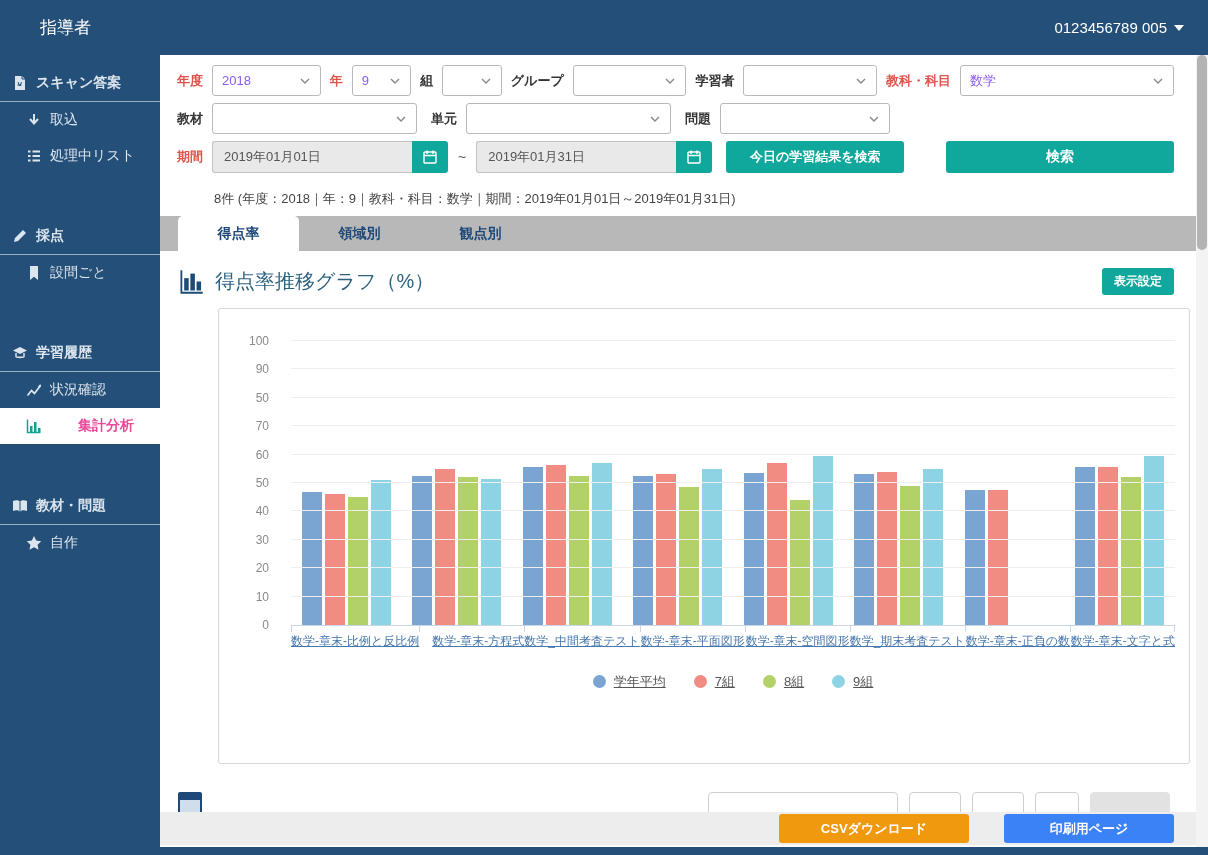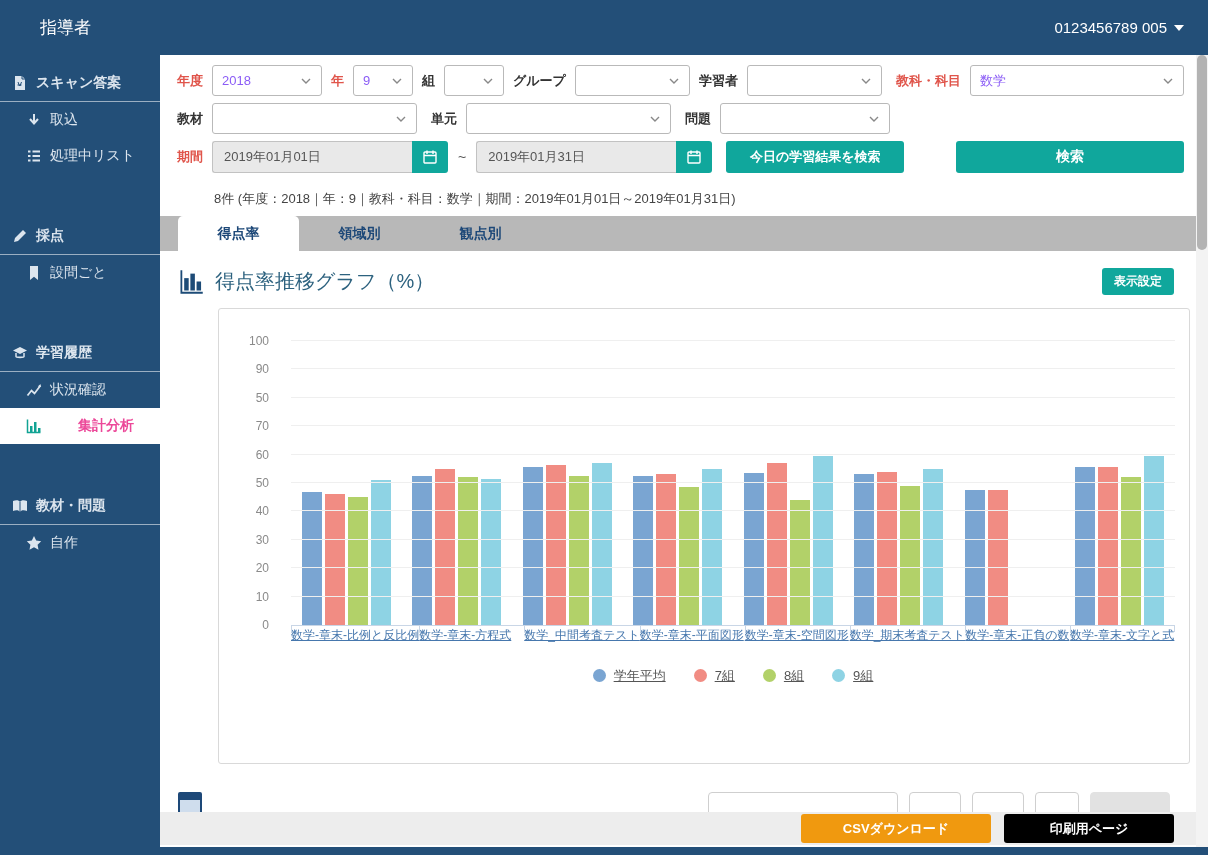--- a/index.html
+++ b/index.html
@@ -25,21 +25,21 @@
   .side-header { display:flex; align-items:center; gap:8px; font-size:14px; font-weight:bold;
                  padding:7px 8px 9px 12px; border-bottom:1px solid rgba(255,255,255,.55); }
   .side-item { display:flex; align-items:center; gap:8px; font-size:14px; padding:9px 8px 9px 26px; cursor:pointer; }
   .side-item.active { background:#fff; color:#ec4899; font-weight:bold;gap:36px; }
   .sicon { width:16px; height:16px; flex:0 0 16px; display:inline-flex; }
   .sicon svg { width:16px; height:16px; }
 
   
   .content { position:absolute; left:160px; top:55px; width:1036px; height:790px; background:#fff; }
 
-  .filters { padding:10px 12px 0 8px; }
+  .filters { padding:10px 22px 0 8px; }
   .frow { display:flex; align-items:center; margin-bottom:7px; }
   .flabel { font-size:13px; font-weight:bold; color:#333; margin:0 9px; white-space:nowrap; }
   .flabel.req { color:#e0554b; }
   .fselect { height:31px; border:1px solid #b9b9b9; border-radius:3px; background:#fff; cursor:pointer;
              display:flex; align-items:center; justify-content:space-between; padding:0 9px; font-size:13px; color:#8b5cf6; }
   .chev { width:12px; height:12px; flex:0 0 12px; }
   .w110{width:110px} .w60{width:60px} .w115{width:115px} .w135{width:135px} .w190{width:214px}
   .w205{width:205px} .w170{width:170px}
   .subject-group { margin-left:auto; display:flex; align-items:center; }
   .date-group { display:flex; align-items:stretch; }
@@ -73,21 +73,21 @@
   .chart-wrap { margin-left:72px; }
   .chart-area { position:relative; height:284px; }
   .gridline { position:absolute; left:0; right:0; height:1px; background:#efefef; }
   .yaxis { position:absolute; left:-58px; top:0; bottom:0; width:46px; }
   .ytick { position:absolute; right:10px; font-size:12px; color:#8a8a8a; }
   .groups { position:absolute; left:0; right:0; top:0; bottom:0; display:flex; }
   .bar-group { flex:1; display:flex; align-items:flex-end; justify-content:center; gap:3px; height:100%; }
   .bar { width:20px; cursor:pointer; }
   .bar.empty { visibility:hidden; height:0; }
   .glabels { display:flex; border-top:1px solid #c9d6e6; }
-  .glabel-cell { flex:1; position:relative; text-align:left; font-size:12px; line-height:1.55; }
+  .glabel-cell { flex:1; position:relative; text-align:right; padding-top:6px; font-size:12px; line-height:1.55; }
   .tick { position:absolute; top:0; left:0; width:1px; height:6px; background:#c9d6e6; }
   .tick.right { left:auto; right:0; }
   .glink { color:#4677ad; text-decoration:underline; cursor:pointer; }
   .glink.nowrap { white-space:nowrap; }
   .legend { display:flex; justify-content:center; align-items:center; gap:28px; margin-top:22px; }
   .legend-item { display:flex; align-items:center; gap:8px; font-size:13px; color:#555; cursor:pointer; }
   .legend-dot { width:13px; height:13px; border-radius:50%; }
   .legend-label { text-decoration:underline; }
 
   
@@ -95,21 +95,21 @@
                  padding:2px 16px 0 18px; display:flex; align-items:flex-start; }
   .partial-icon { width:24px; height:22px; border:2px solid #1d4878; background:#cfdded; border-radius:2px; }
   .partial-icon .bar-top { height:6px; background:#1d4878; }
   .partial-boxes { margin-left:auto; display:flex; gap:11px; }
   .pbox { height:28px; border:1px solid #cfcfcf; border-radius:4px; background:#fff; }
   .pbox.filled { background:#e2e2e2; border-color:#e2e2e2; }
 
   .footer { position:absolute; left:0; bottom:0; width:100%; height:33px; background:#ededed;
             display:flex; align-items:center; justify-content:flex-end; gap:13px; padding-right:22px; }
   .csv-btn { width:190px; height:29px; background:#f0990f; font-size:13px; }
-  .print-btn { width:170px; height:29px; background:#000000; font-size:13px; }
+  .print-btn { width:170px; height:29px; background:#3b82f6; font-size:13px;margin-left:22px; }
 
   .scrollbar { position:absolute; right:0; top:55px; width:12px; height:792px; background:#f3f3f3; }
   .scroll-thumb { position:absolute; top:0; left:1px; width:10px; height:195px; background:#b3b3b3; border-radius:5px; cursor:pointer; }
   .bottom-strip { position:absolute; left:0; top:847px; width:1208px; height:8px; background:#234f78; }
 </style>
 </head>
 <body>
 
 <div class="app">
 

